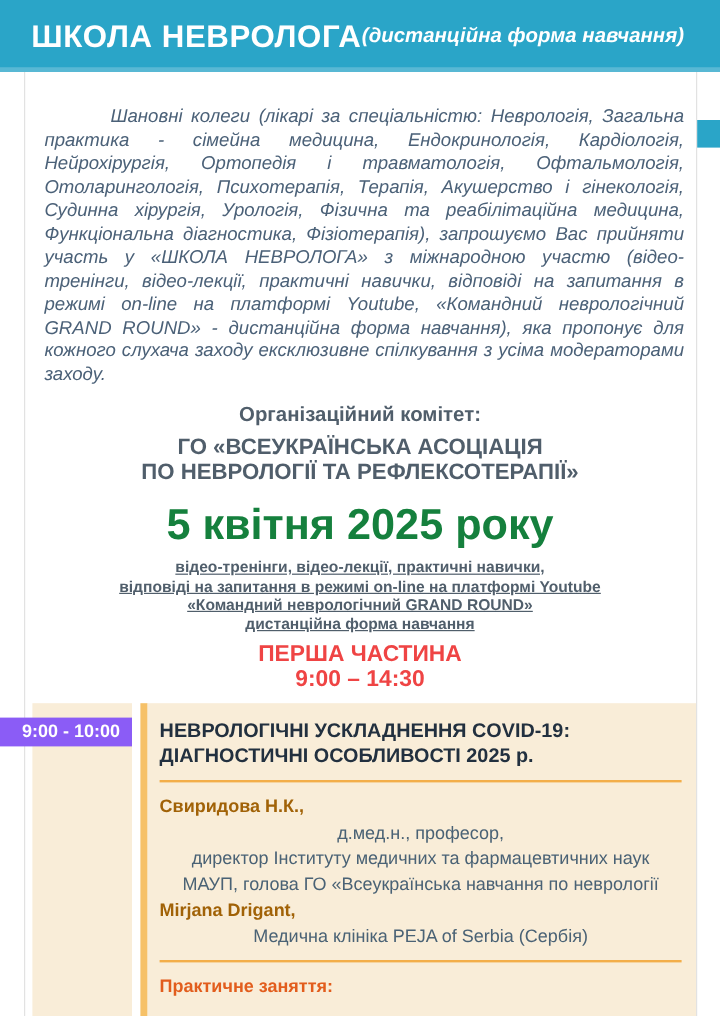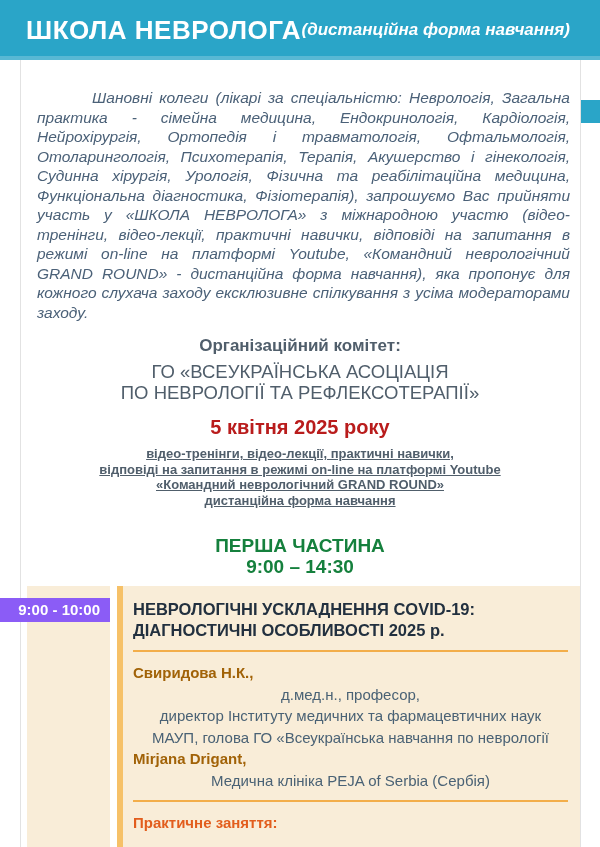--- a/index.html
+++ b/index.html
@@ -33,24 +33,24 @@
   
   .intro {
     margin:28px 30px 0 37px; width:533px;
     color:#4b6178; font-style:italic; font-size:15.5px; line-height:19.5px;
     text-align:justify; text-indent:55px; font-weight:500;
   }
 
   
   .center { text-align:center; color:#505e6b; }
   .committee-heading { margin-top:14px; font-size:17px; font-weight:bold; }
-  .org-name { margin-top:6px; font-size:18.5px; font-weight:normal; line-height:20.5px; }
-  .event-date { margin-top:13px; font-size:20px; font-weight:bold; color:#b91c1c; }
+  .org-name { margin-top:6px; font-size:18.5px; font-weight:bold; line-height:20.5px; }
+  .event-date { margin-top:13px; font-size:36px; font-weight:bold; color:#15803d; }
   .event-details { margin-top:7px; font-size:13px; font-weight:bold; line-height:15.5px;text-decoration:underline; }
-  .part-block { margin-top:28px; color:#15803d; font-weight:bold; font-size:19px; line-height:20.5px; }
+  .part-block { margin-top:9px; color:#ef4444; font-weight:bold; font-size:19px; line-height:20.5px; }
 
   
   .schedule {
     position:relative; margin-top:9px; height:325px;
     display:flex; align-items:stretch;
   }
   .time-col { position:relative; width:110px; flex:0 0 110px; }
   .time-col-bg { position:absolute; left:27px; right:0; top:0; bottom:0; background:#f9edd8; }
   .time-badge {
     position:absolute; left:0; right:0; top:12px; height:24px;

